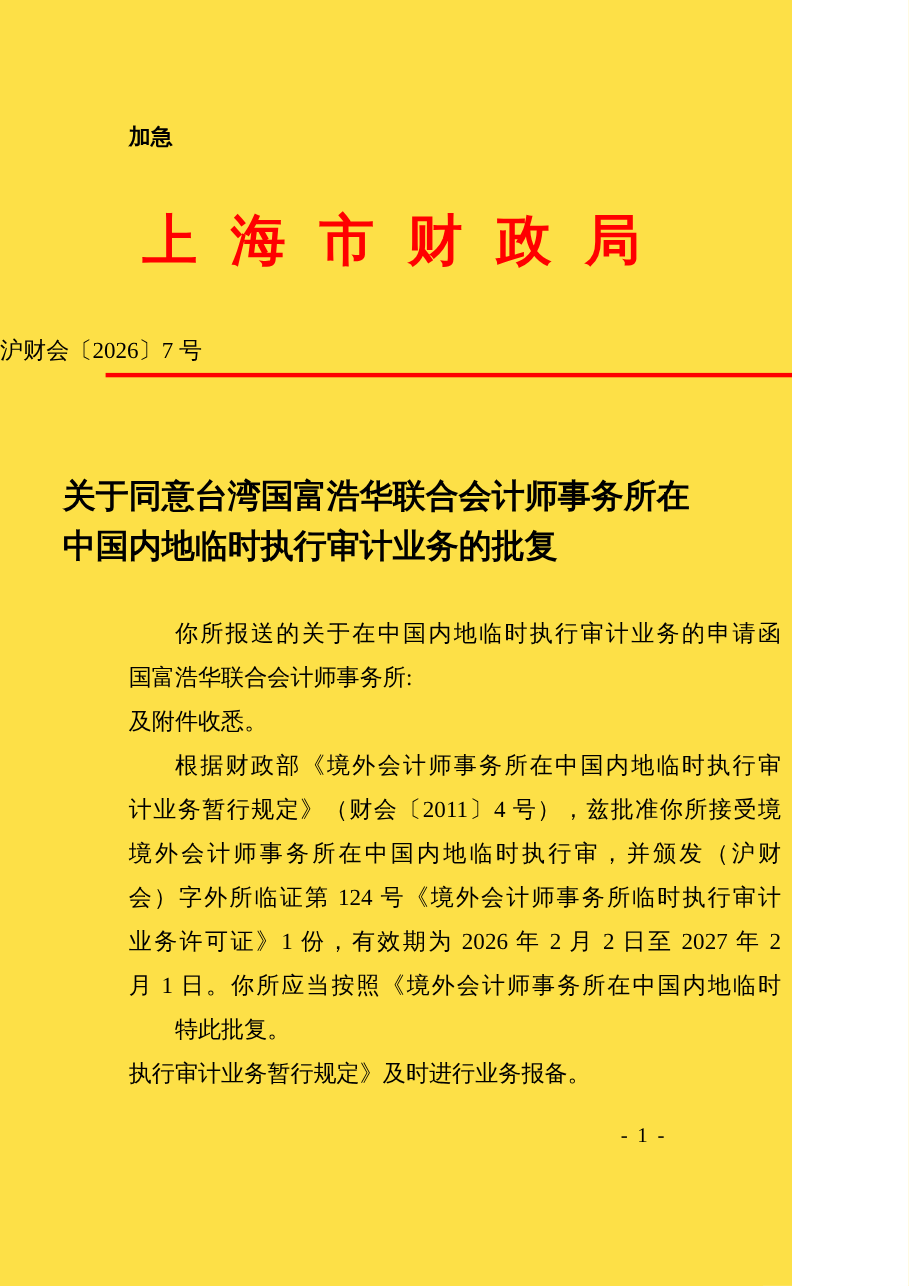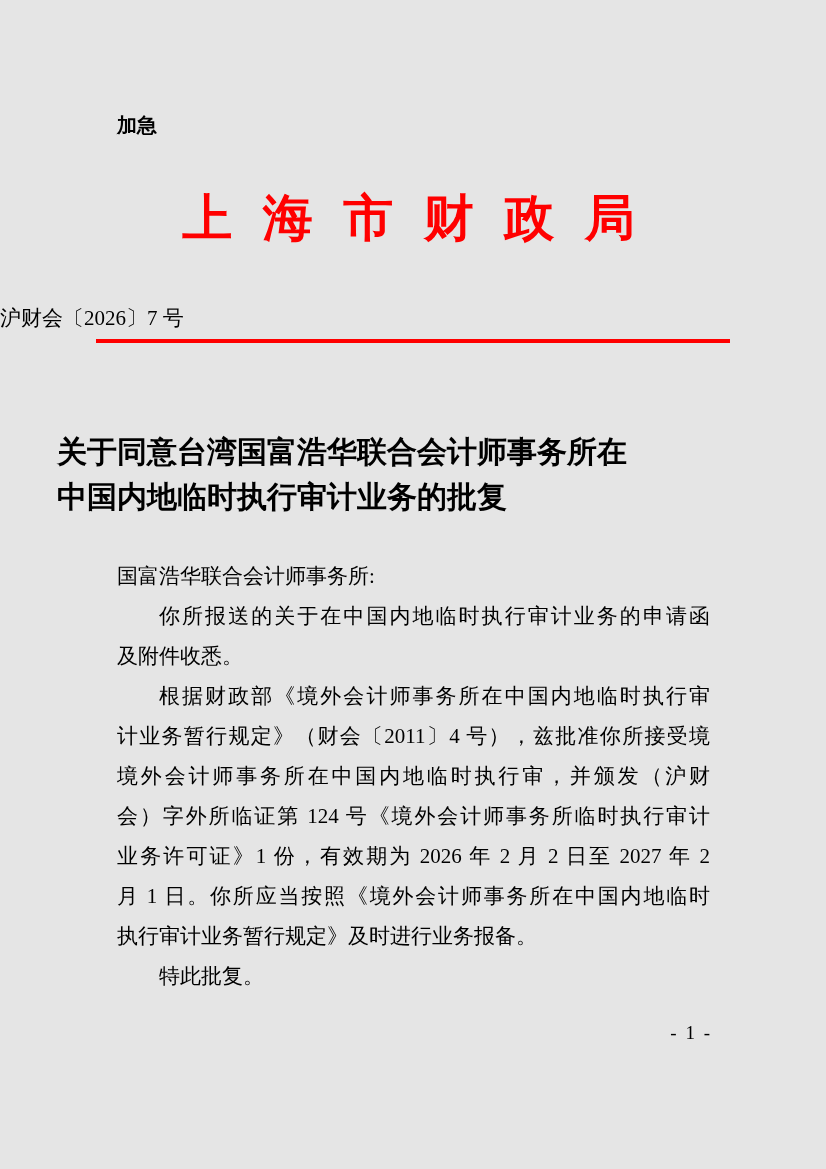--- a/index.html
+++ b/index.html
@@ -2,23 +2,23 @@
 <html><head>
 <meta charset="utf-8">
 <style>
   html, body {
     margin: 0;
     padding: 0;
     background: #ffffff;
   }
   .page {
     position: relative;
-    width: 826px;
+    width: 720px;
     height: 1169px;
-    background: #e5e5e5;
+    background: #fde047;
     overflow: hidden;
     font-family: "Liberation Serif", "DejaVu Serif", serif;
     color: #000000;
   }
   .urgent {
     position: absolute;
     left: 117px;
     top: 112px;
     font-family: "Liberation Sans", "DejaVu Sans", sans-serif;
     font-weight: bold;
@@ -110,28 +110,28 @@
   <div class="doc-number">沪财会〔2026〕7 号</div>
 
   <div class="red-rule"></div>
 
   <div class="doc-title">
     <div>关于同意台湾国富浩华联合会计师事务所在</div>
     <div>中国内地临时执行审计业务的批复</div>
   </div>
 
   <div class="body-text">
+    <div class="line ind jf">你所报送的关于在中国内地临时执行审计业务的申请函</div>
     <div class="line">国富浩华联合会计师事务所:</div>
-    <div class="line ind jf">你所报送的关于在中国内地临时执行审计业务的申请函</div>
     <div class="line">及附件收悉。</div>
     <div class="line ind jf">根据财政部《境外会计师事务所在中国内地临时执行审</div>
     <div class="line jf">计业务暂行规定》（财会〔2011〕4 号），兹批准你所接受境</div>
     <div class="line jf">境外会计师事务所在中国内地临时执行审，并颁发（沪财</div>
     <div class="line jf">会）字外所临证第 124 号《境外会计师事务所临时执行审计</div>
     <div class="line jf">业务许可证》1 份，有效期为 2026 年 2 月 2 日至 2027 年 2</div>
     <div class="line jf">月 1 日。你所应当按照《境外会计师事务所在中国内地临时</div>
+    <div class="line ind">特此批复。</div>
     <div class="line">执行审计业务暂行规定》及时进行业务报备。</div>
-    <div class="line ind">特此批复。</div>
   </div>
 
   <div class="page-number">- 1 -</div>
 
 </div>
 
 </body></html>

